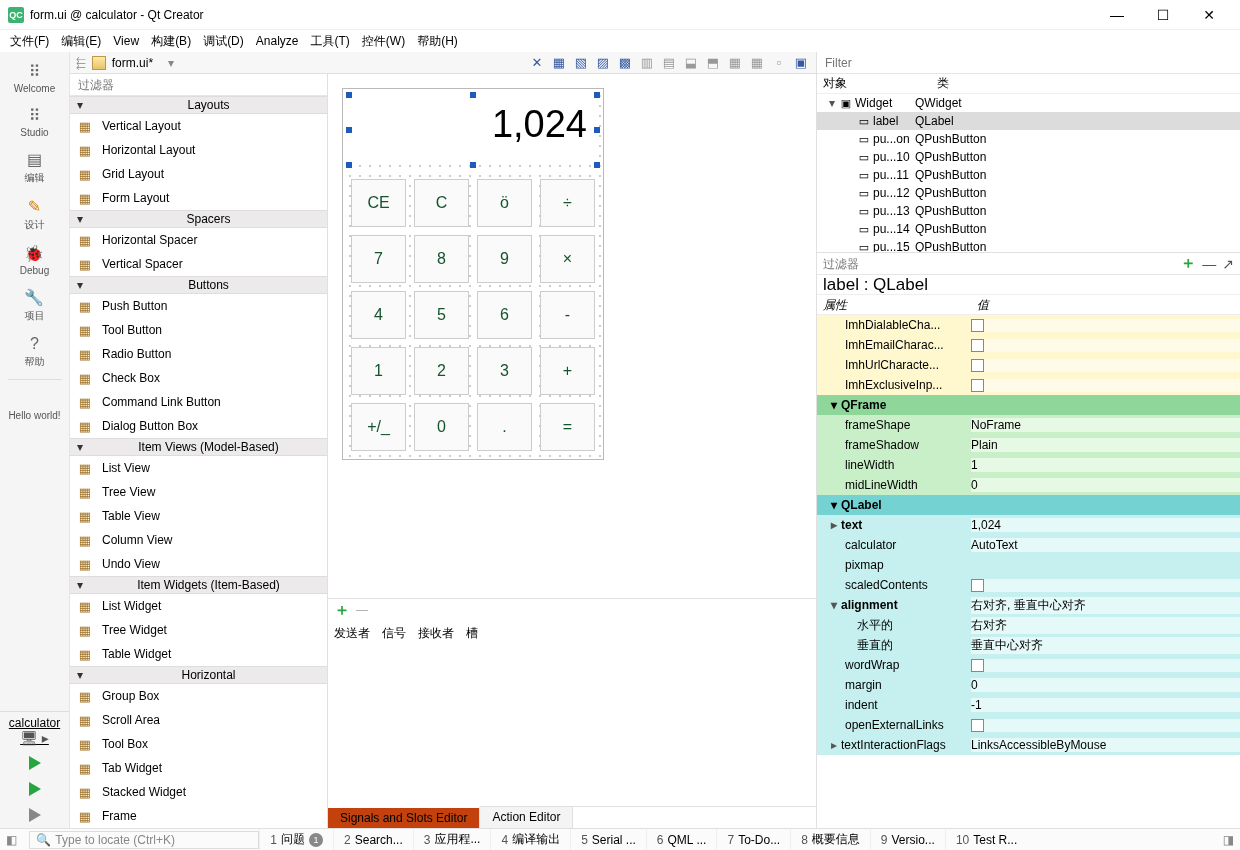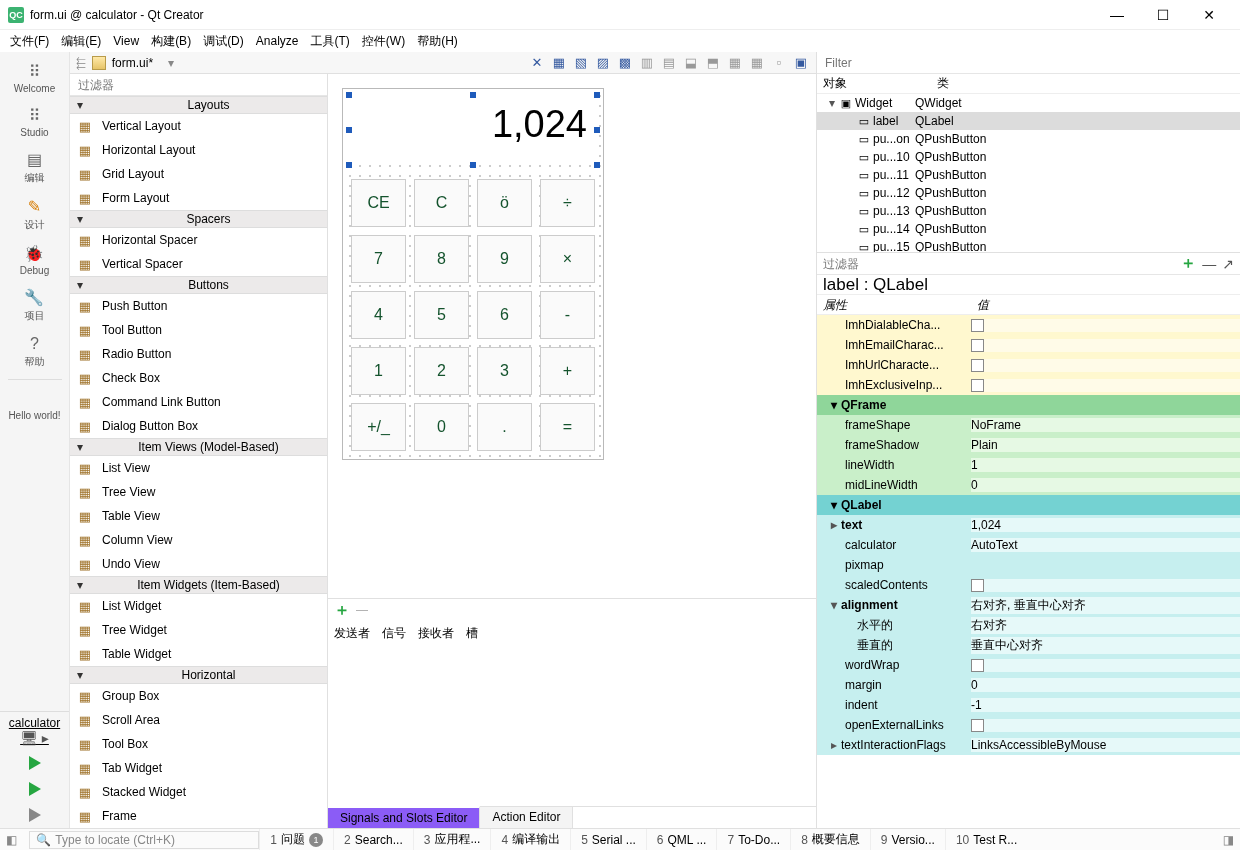--- a/index.html
+++ b/index.html
@@ -50,21 +50,21 @@
 .h-tm{top:-3px;left:calc(50% - 3px)}.h-bm{bottom:-3px;left:calc(50% - 3px)}
 .h-ml{top:calc(50% - 3px);left:-3px}.h-mr{top:calc(50% - 3px);right:-3px}
 .keys { display:grid; grid-template-columns: repeat(4, 1fr); gap:8px; padding:8px; }
 .keys .kb { height:48px; border:1px solid #ccc; background:#fafafa; display:flex; align-items:center; justify-content:center; font-size:16px; color:#14532d; }
 .sig-panel { height:230px; border-top:1px solid #e0e0e0; display:flex; flex-direction:column; }
 .sig-tools { height:22px; display:flex; align-items:center; padding:0 6px; gap:6px; }
 .sig-tools .plus { color:#26a641; font-weight:bold; font-size:16px; }
 .sig-hdr { display:flex; gap:12px; padding:4px 6px; font-size:12px; }
 .sig-tabs { margin-top:auto; height:22px; display:flex; border-top:1px solid #e0e0e0; }
 .sig-tabs .tab { padding:3px 12px; font-size:12px; border-right:1px solid #e0e0e0; }
-.sig-tabs .tab.active { background:#8b5cf6; border-top:2px solid #fff; margin-top:-1px; }
+.sig-tabs .tab.active { background:#c2410c; border-top:2px solid #fff; margin-top:-1px; }
 .sig-tabs .tab:not(.active){ background:#f4f4f4;}
 .right-col { width:424px; border-left:1px solid #e0e0e0; display:flex; flex-direction:column;justify-content:space-between; }
 .obj-filter { height:22px; border-bottom:1px solid #e6e6e6; }
 .obj-filter input { width:100%; height:100%; border:none; padding:0 8px; color:#888; outline:none; }
 .obj-tree { flex:0 0 178px; overflow:auto; }
 .obj-hdr { display:flex; height:20px; align-items:center; border-bottom:1px solid #eee;gap:20px; }
 .obj-hdr div { padding:0 6px; }
 .obj-hdr .c1{ width:94px;} .obj-hdr .c2{flex:1;}
 .obj-row { display:flex; height:18px; align-items:center; font-size:12px; }
 .obj-row .c1{ width:94px; display:flex; align-items:center; }

